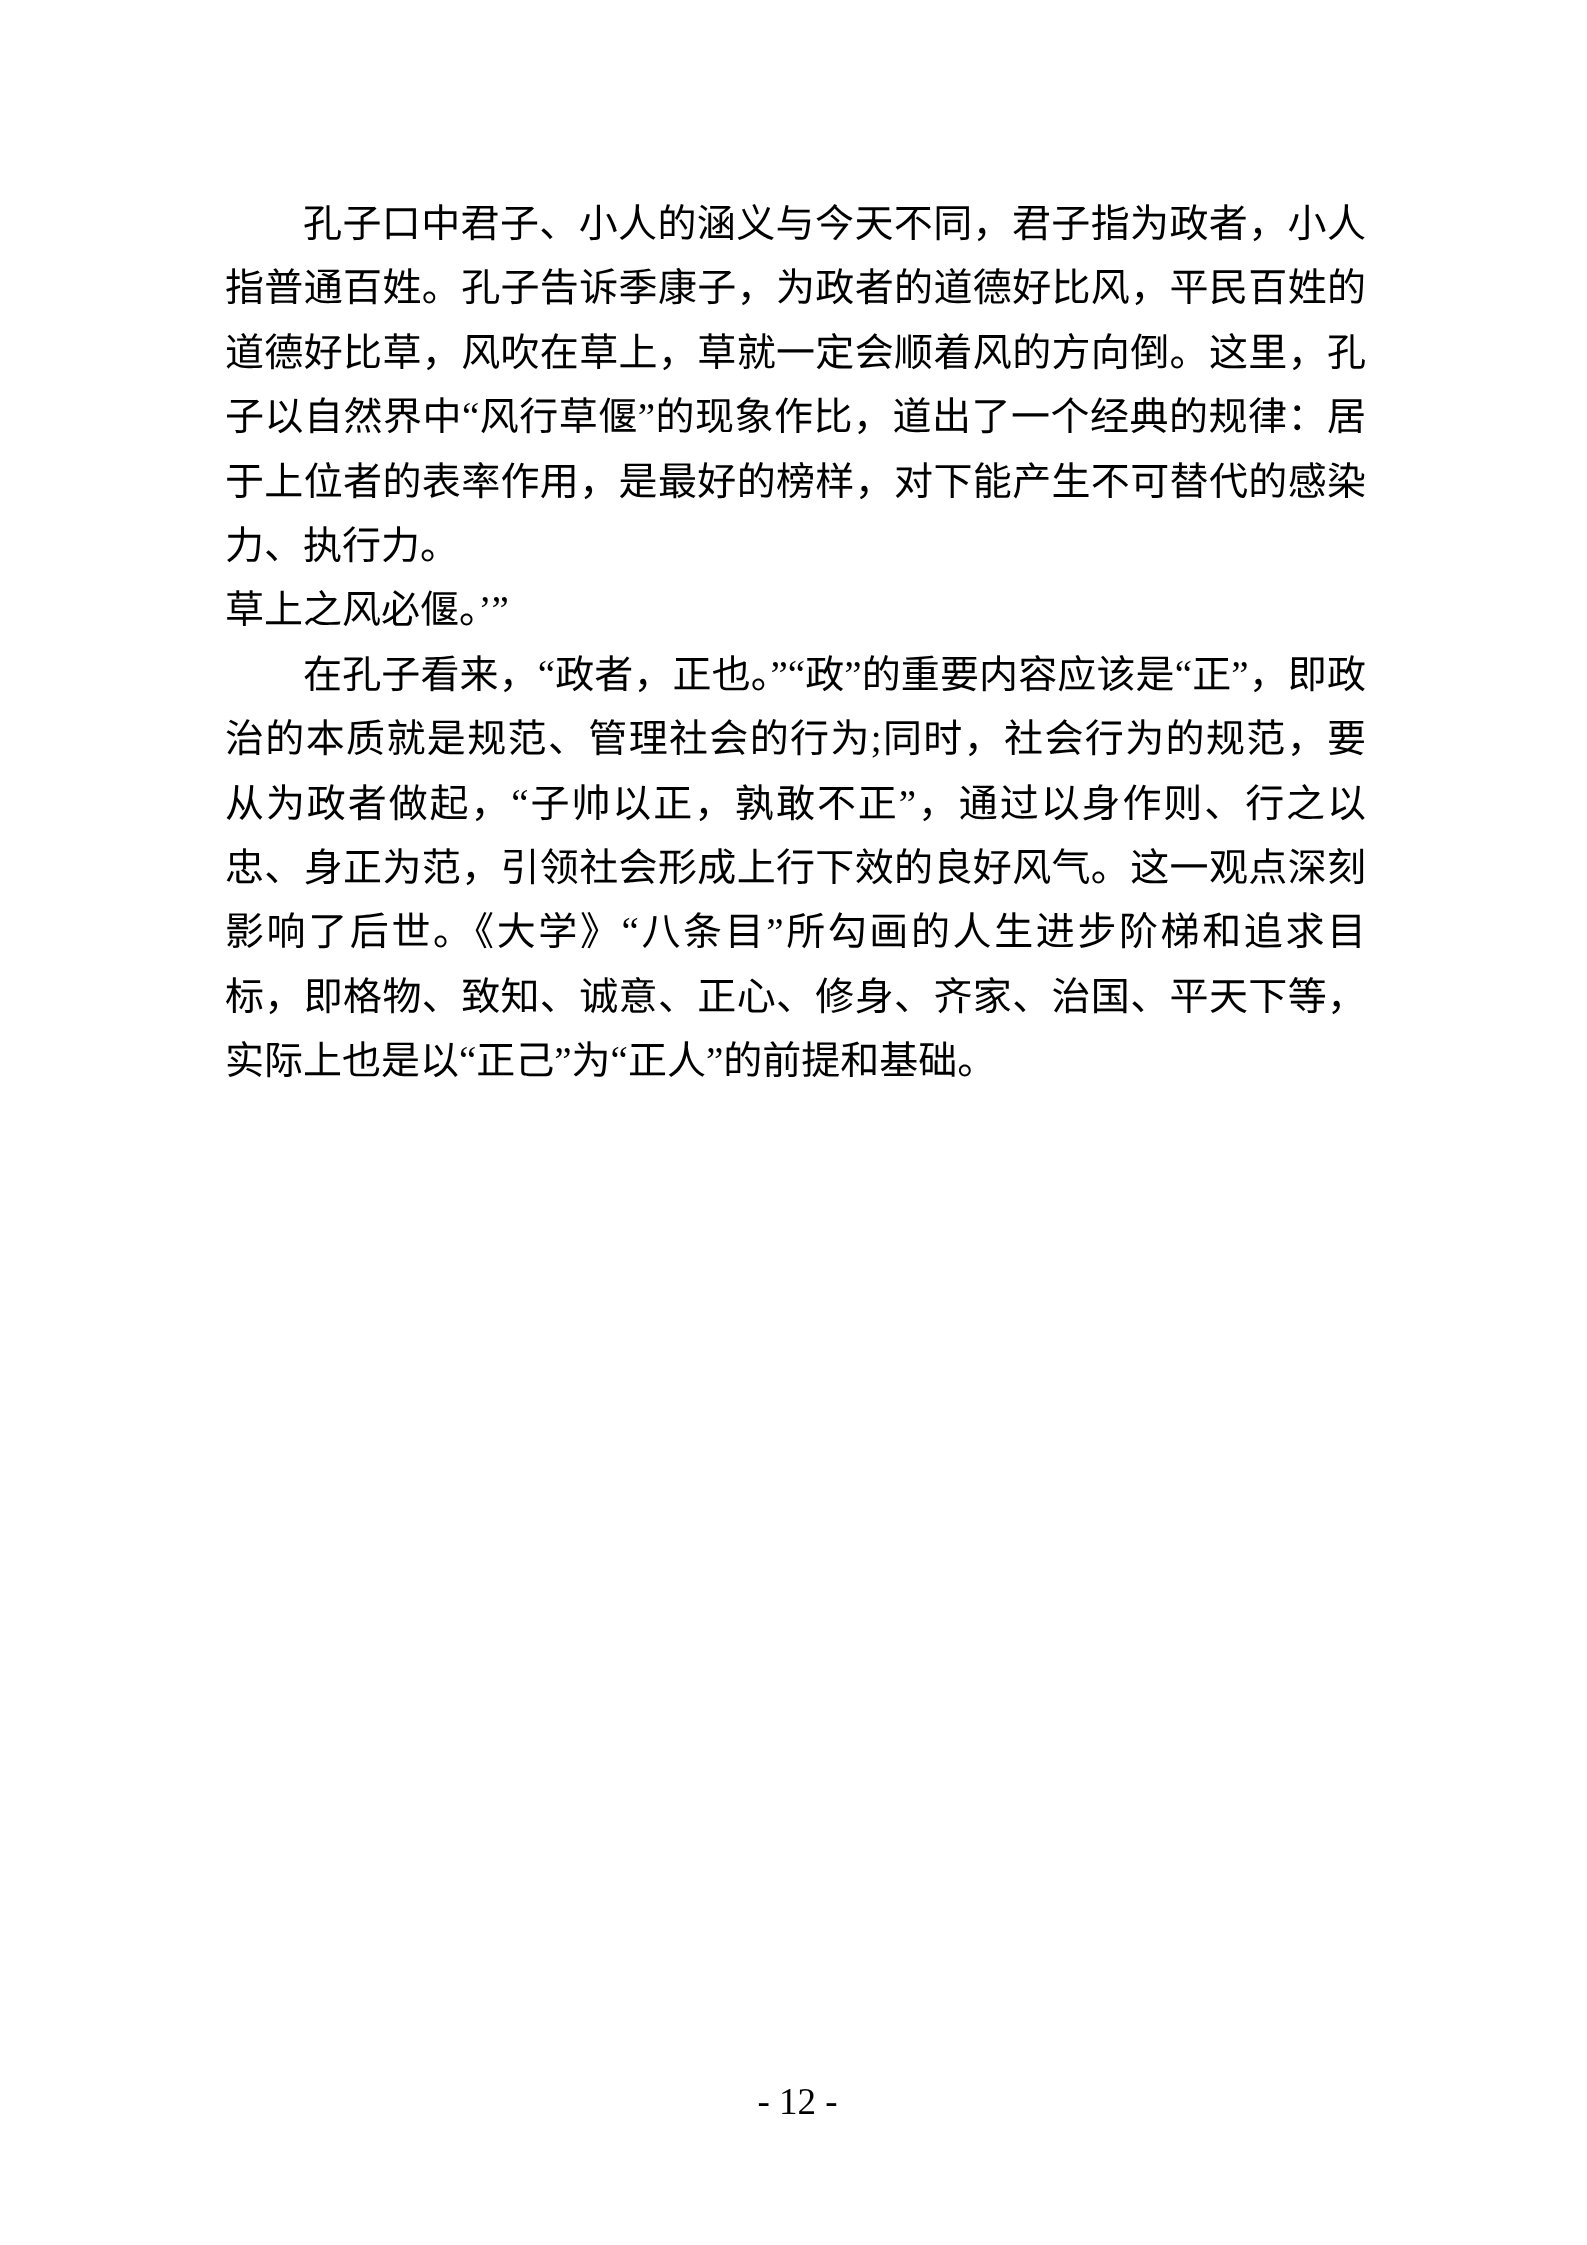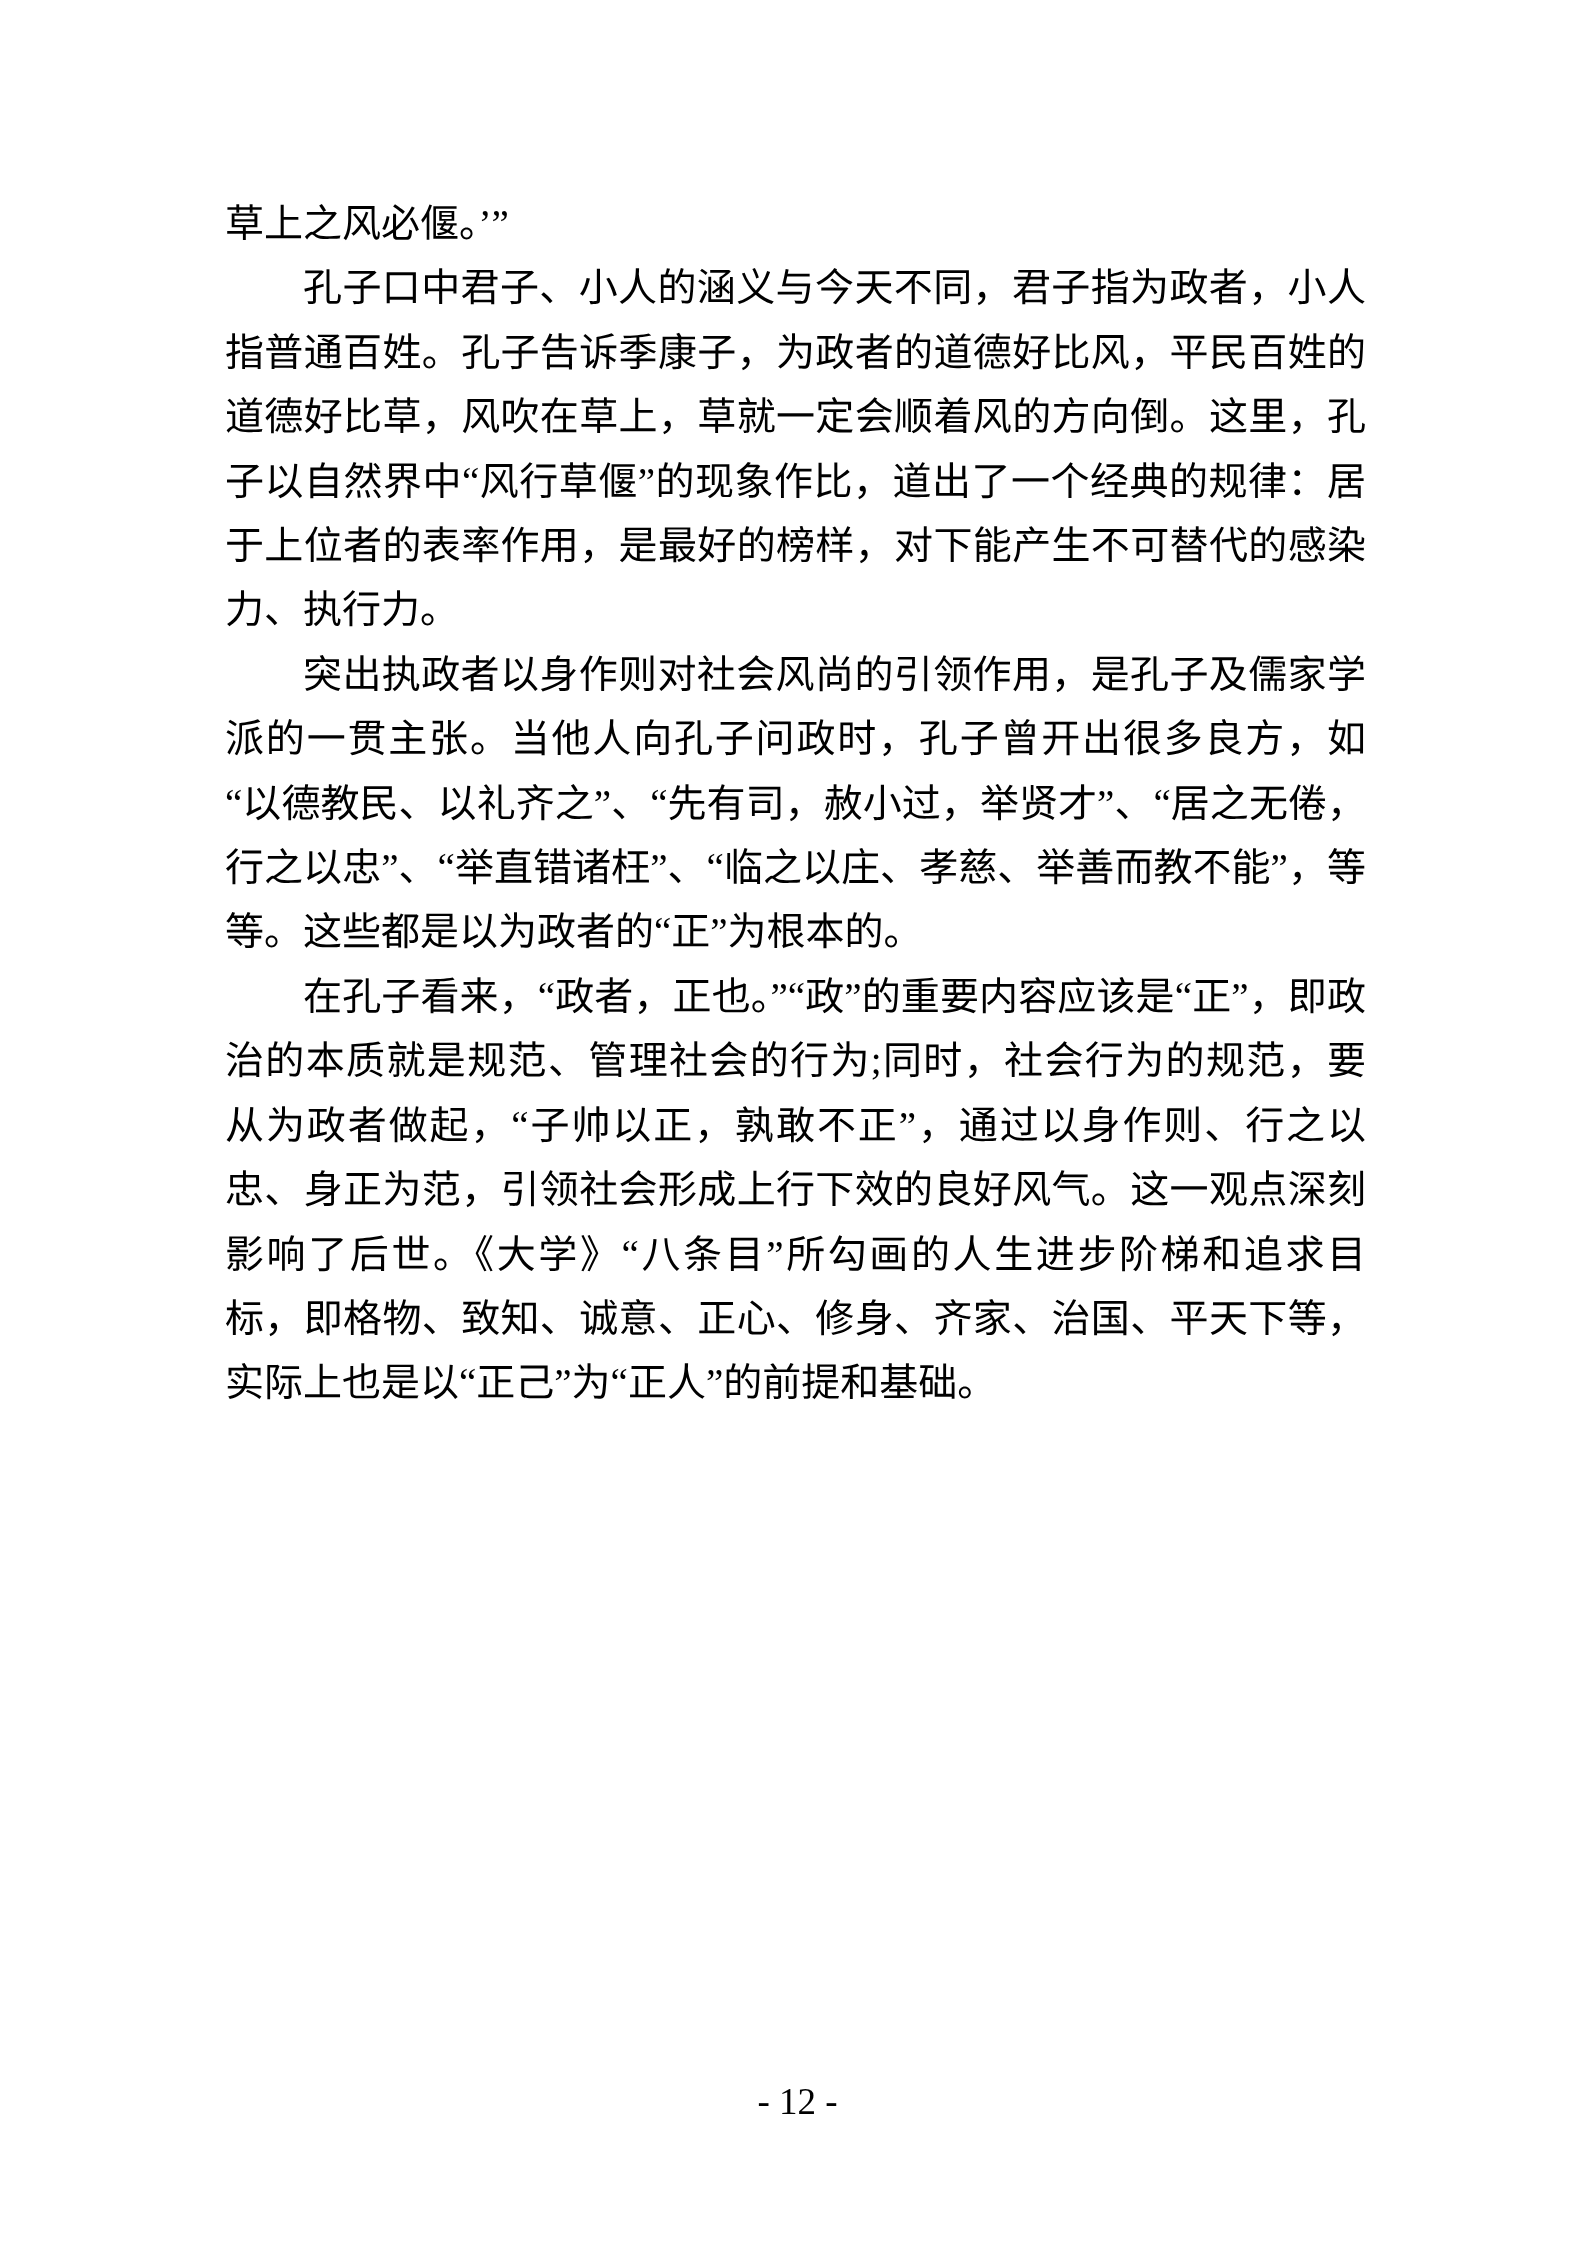--- a/index.html
+++ b/index.html
@@ -42,22 +42,21 @@
     font-size: 37px;
     line-height: 40px;
     color: #000000;
   }
 </style>
 </head>
 <body>
 
 <div class="page">
   <main class="content">
+    <p class="para indent">孔子口中君子、小人的涵义与今天不同，君子指为政者，小人指普通百姓。孔子告诉季康子，为政者的道德好比风，平民百姓的道德好比草，风吹在草上，草就一定会顺着风的方向倒。这里，孔子以自然界中“风行草偃”的现象作比，道出了一个经典的规律：居于上位者的表率作用，是最好的榜样，对下能产生不可替代的感染力、执行力。</p>
     <p class="para">草上之风必偃。’”</p>
-    <p class="para indent">孔子口中君子、小人的涵义与今天不同，君子指为政者，小人指普通百姓。孔子告诉季康子，为政者的道德好比风，平民百姓的道德好比草，风吹在草上，草就一定会顺着风的方向倒。这里，孔子以自然界中“风行草偃”的现象作比，道出了一个经典的规律：居于上位者的表率作用，是最好的榜样，对下能产生不可替代的感染力、执行力。</p>
-    <p class="para indent">突出执政者以身作则对社会风尚的引领作用，是孔子及儒家学派的一贯主张。当他人向孔子问政时，孔子曾开出很多良方，如“以德教民、以礼齐之”、“先有司，赦小过，举贤才”、“居之无倦，行之以忠”、“举直错诸枉”、“临之以庄、孝慈、举善而教不能”，等等。这些都是以为政者的“正”为根本的。</p>
     <p class="para indent">在孔子看来，“政者，正也。”“政”的重要内容应该是“正”，即政治的本质就是规范、管理社会的行为;同时，社会行为的规范，要从为政者做起，“子帅以正，孰敢不正”，通过以身作则、行之以忠、身正为范，引领社会形成上行下效的良好风气。这一观点深刻影响了后世。《大学》“八条目”所勾画的人生进步阶梯和追求目标，即格物、致知、诚意、正心、修身、齐家、治国、平天下等，实际上也是以“正己”为“正人”的前提和基础。</p>
   </main>
 
   <footer class="footer">
     <span>- 12 -</span>
   </footer>
 </div>
 
 </body></html>

